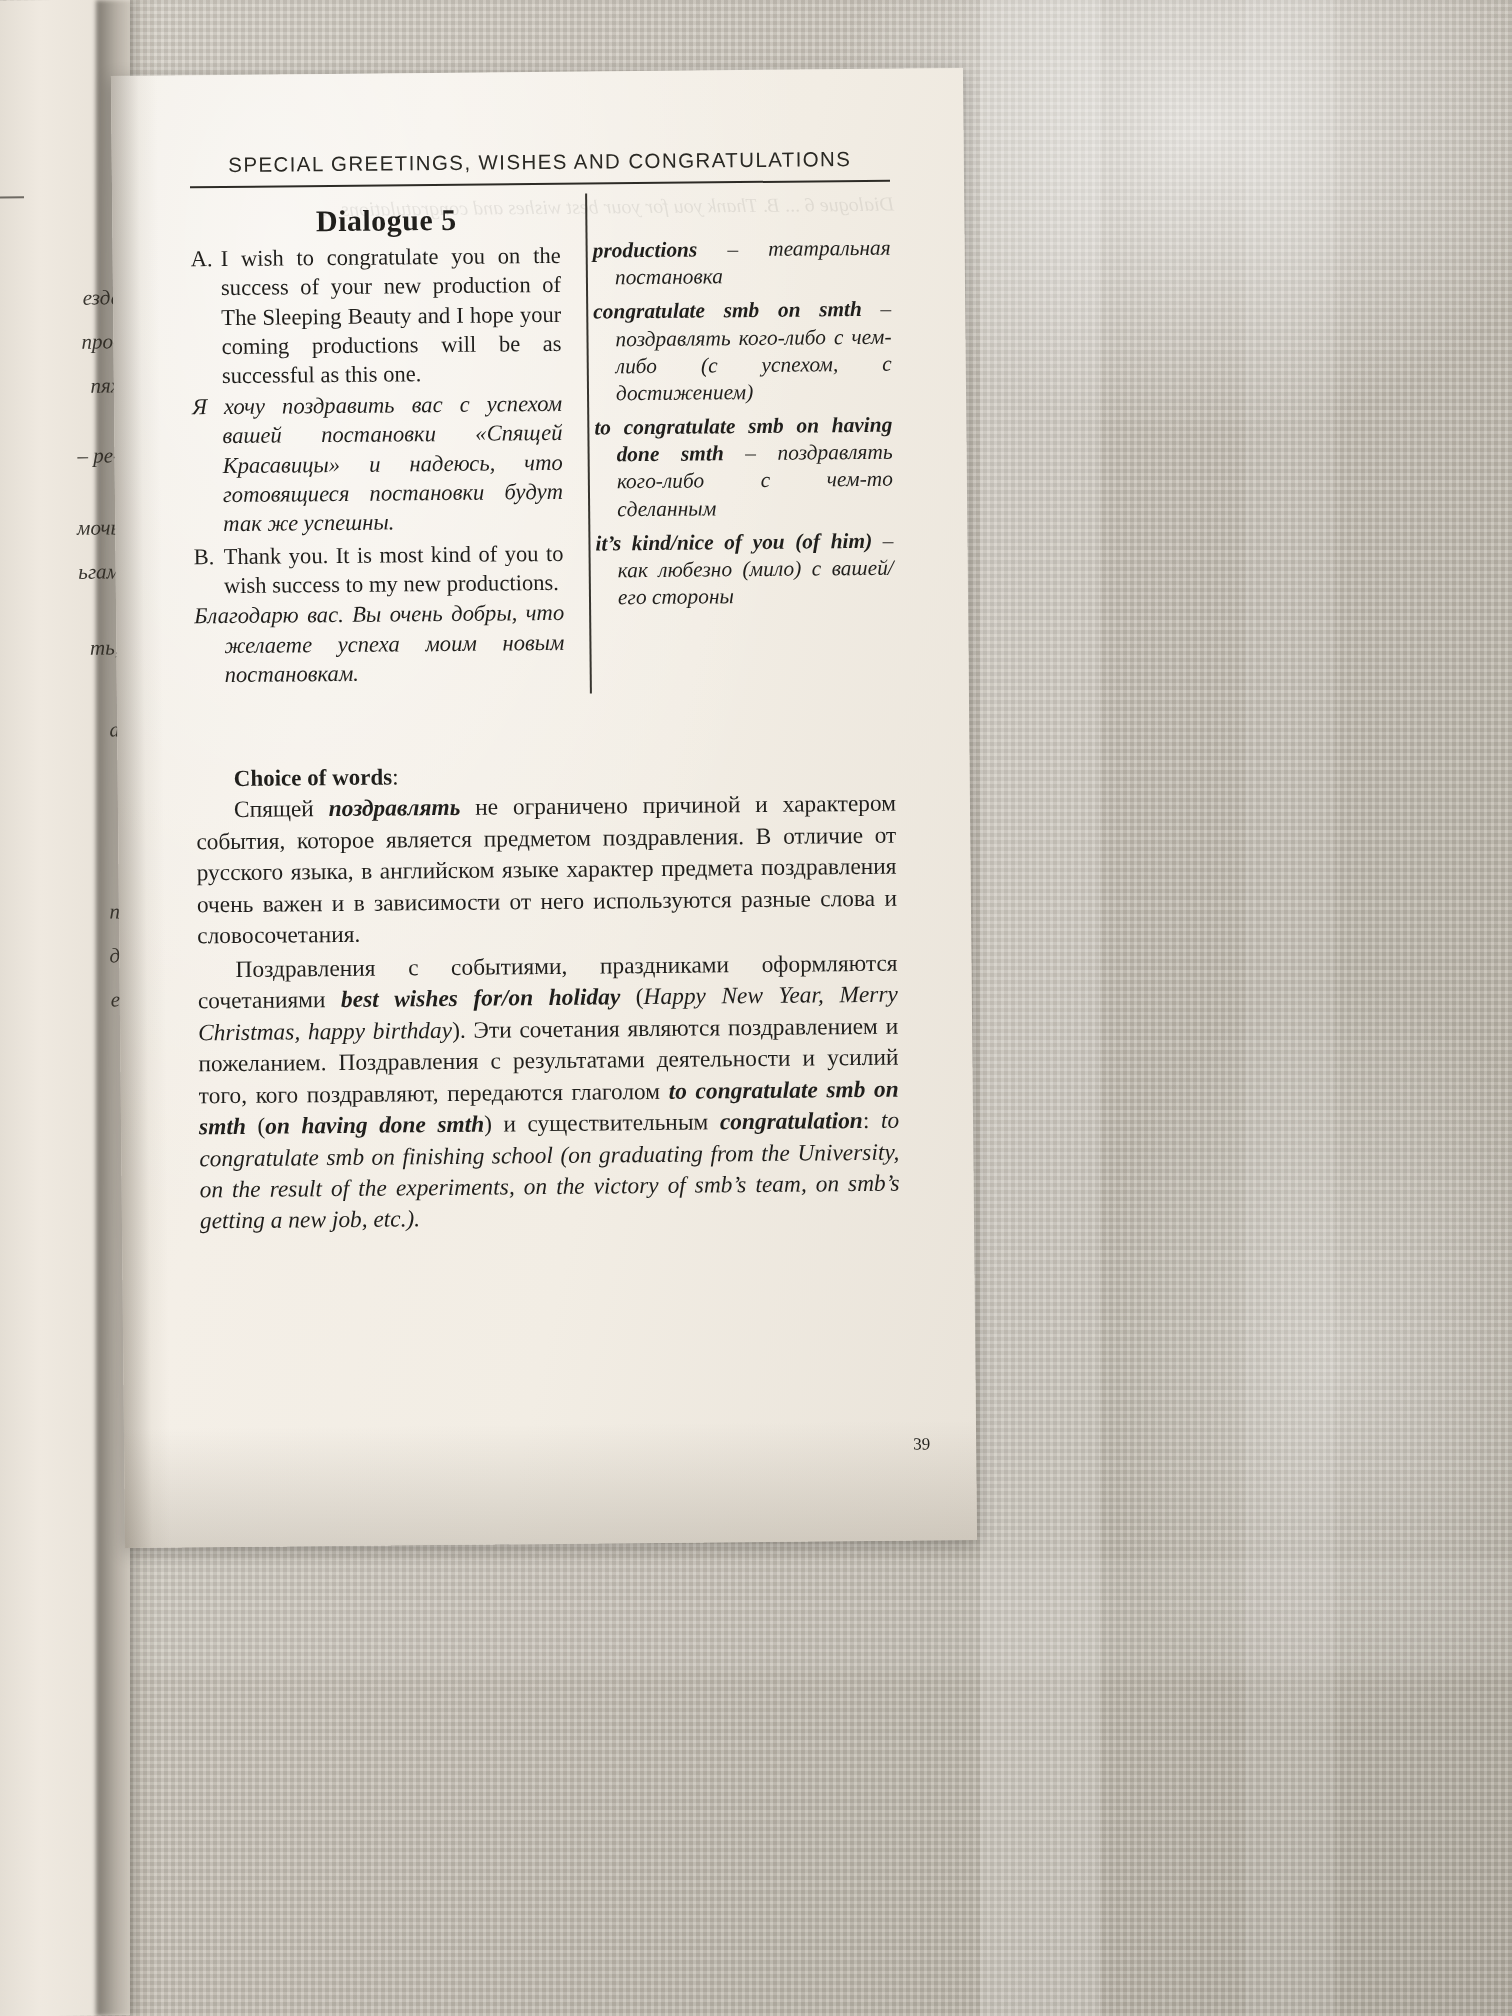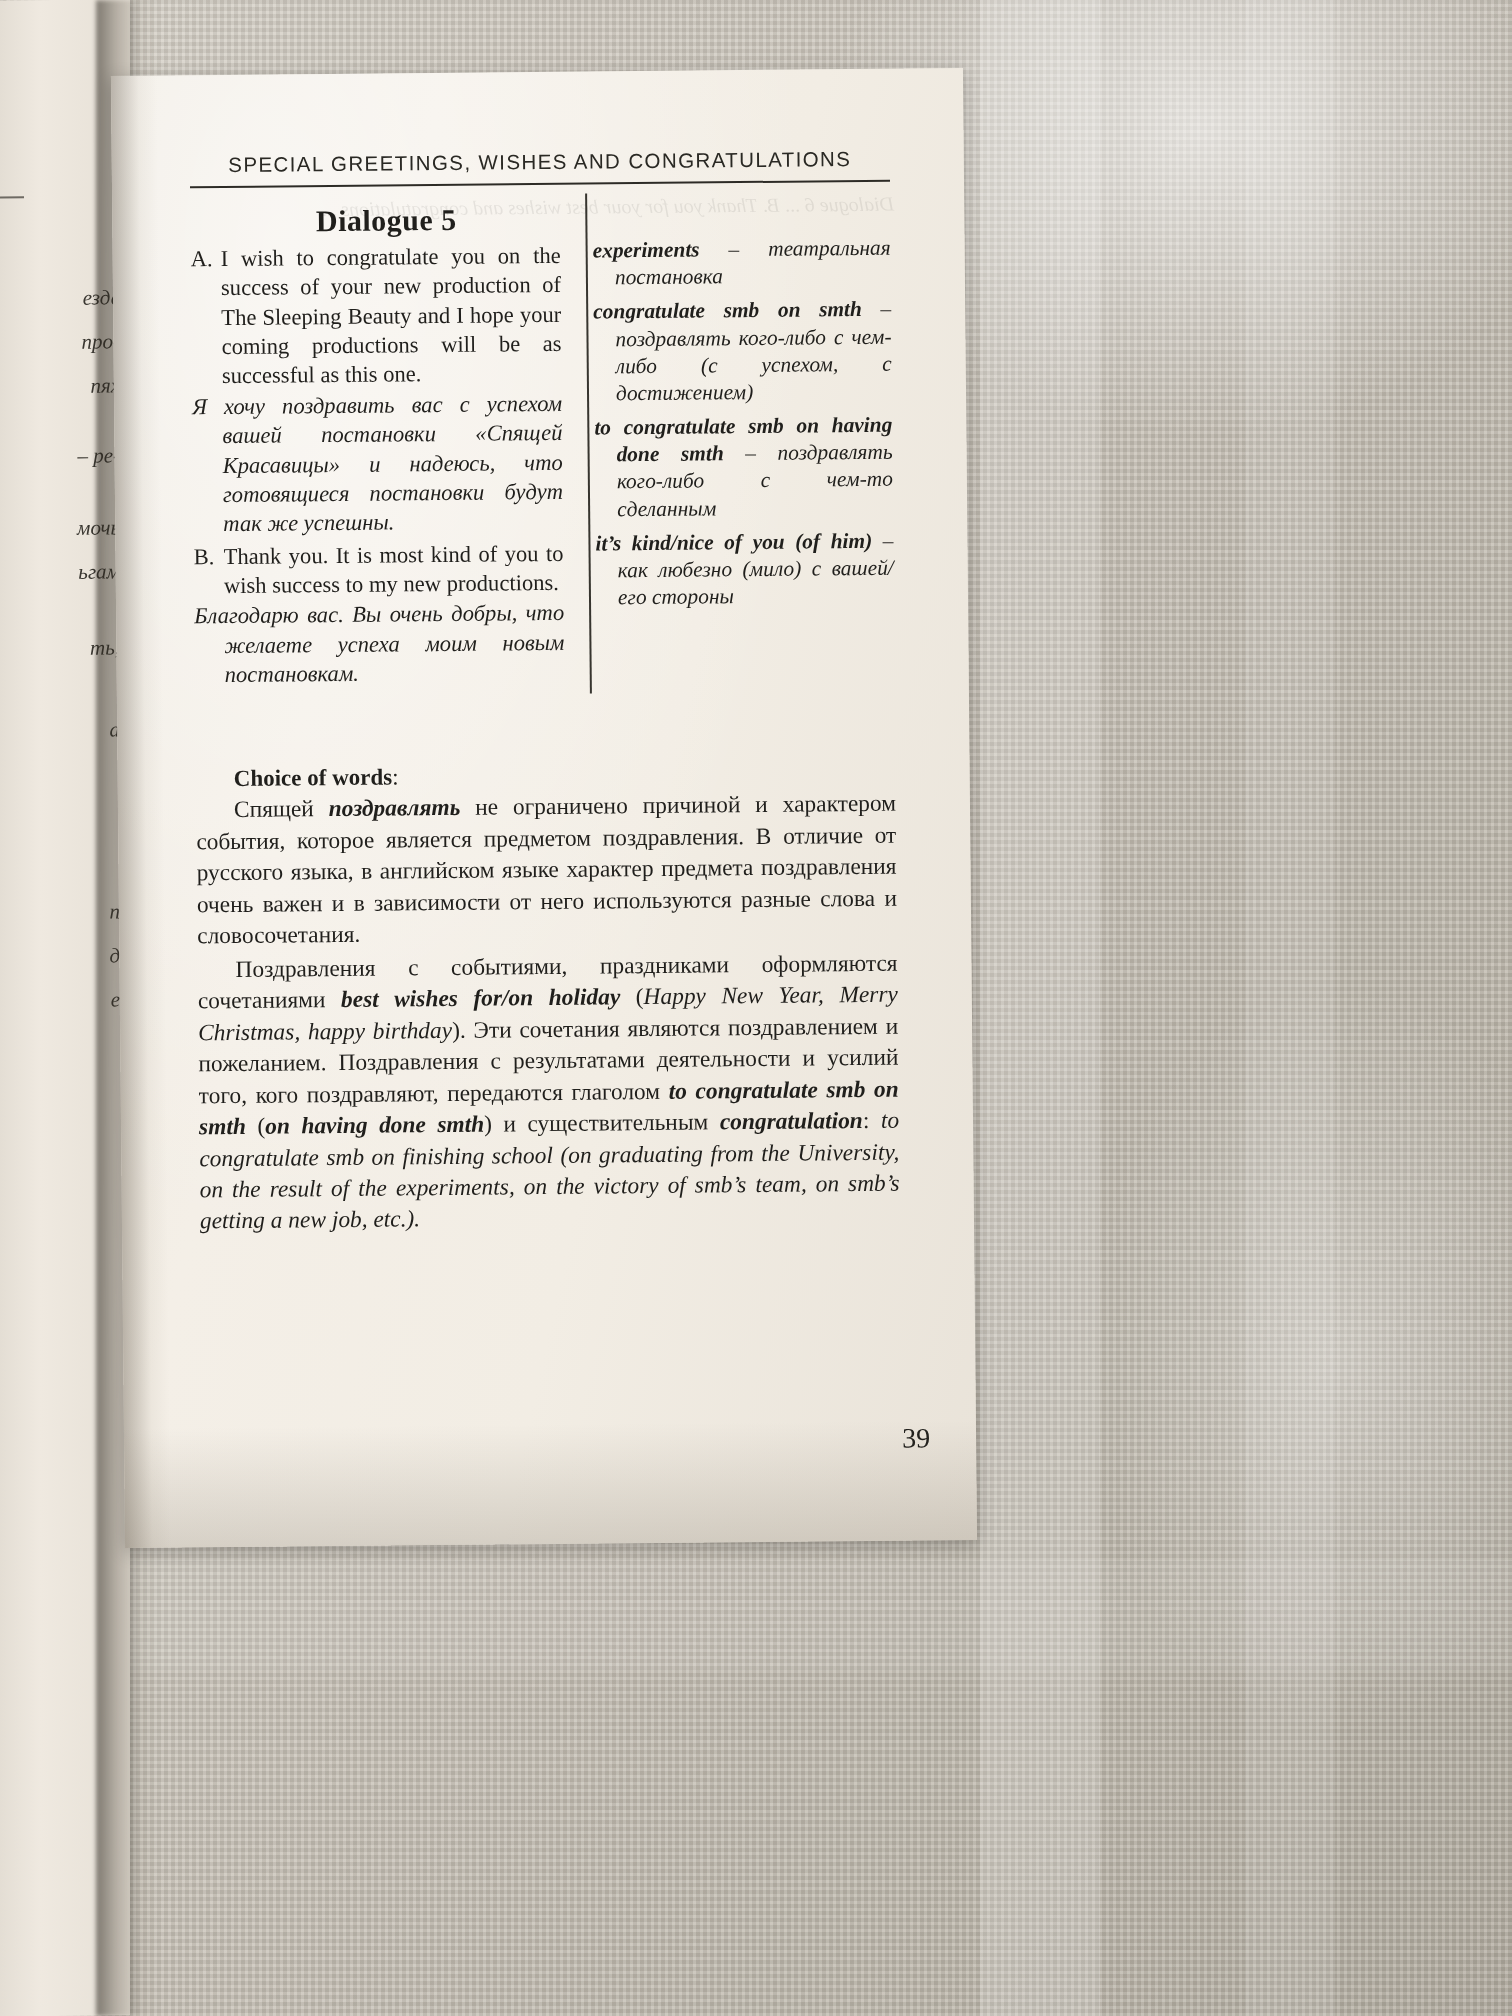--- a/index.html
+++ b/index.html
@@ -226,21 +226,21 @@
     text-indent: 38px;
     margin-top: 2px;
   }
   .para b { font-weight: bold; font-style: italic; }
   .para i { font-style: italic; }
 
   .folio {
     position: absolute;
     right: 46px;
     bottom: 86px;
-    font-size: 28px;
+    font-size: 17px;
     color: #23221e;
   }
 
   
   .glare {
     position: absolute;
     background: radial-gradient(ellipse at center, rgba(255,255,255,0.55) 0%, rgba(255,255,255,0) 70%);
     pointer-events: none;
   }
 </style>
@@ -303,21 +303,21 @@
               <div class="line-en">Thank you. It is most kind of you to wish success to my new productions.</div>
             </div>
           </div>
           <div class="line-ru hang">Благодарю вас. Вы очень добры, что желаете успеха моим новым постановкам.</div>
 
         </div>
 
         <div class="col-right">
 
           <div class="gloss">
-            <b>experiments</b><span> – </span><span class="ru">театральная постановка</span>
+            <b>productions</b><span> – </span><span class="ru">театральная постановка</span>
           </div>
 
           <div class="gloss">
             <b>congratulate smb on smth</b><span> – </span><span class="ru">поздравлять кого-либо с чем-либо (с успехом, с достижением)</span>
           </div>
 
           <div class="gloss">
             <b>to congratulate smb on having done smth</b><span> – </span><span class="ru">поздравлять кого-либо с чем-то сделанным</span>
           </div>
 

